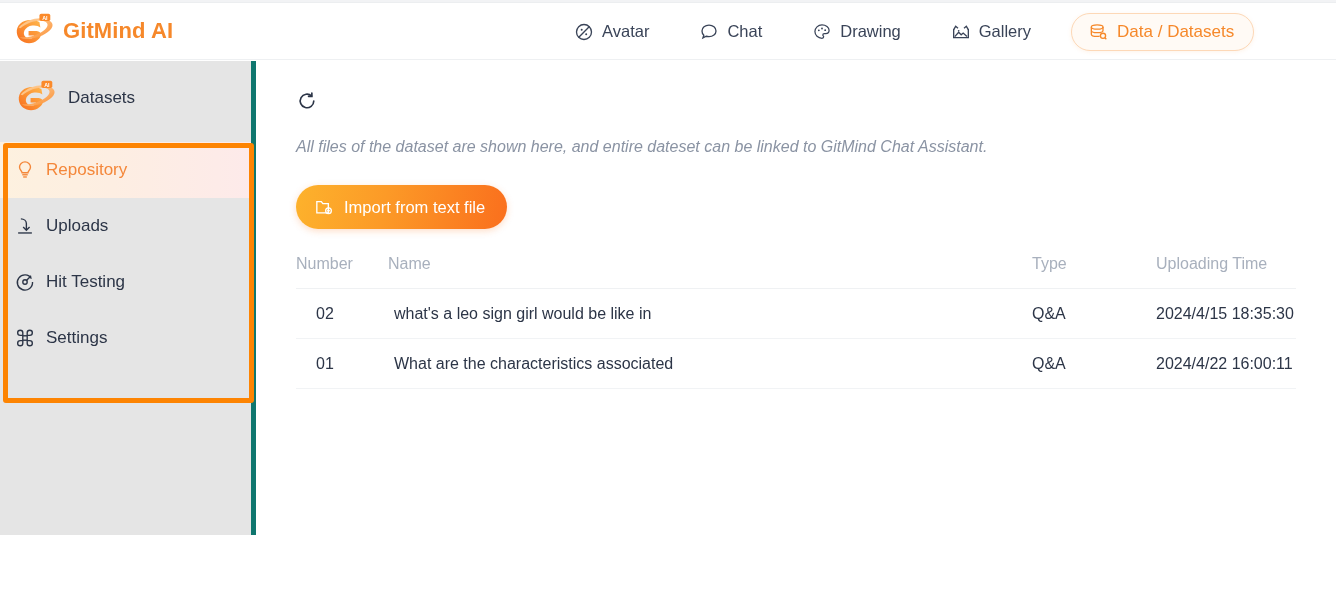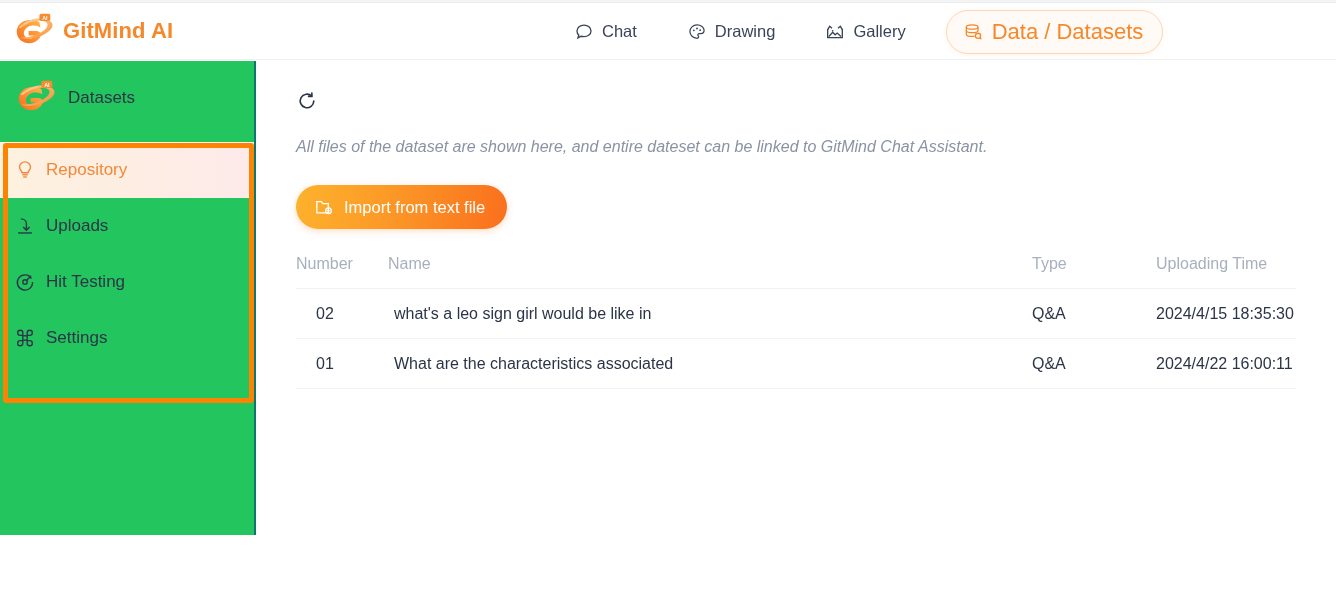--- a/index.html
+++ b/index.html
@@ -51,31 +51,31 @@
   .nav-item:nth-child(3){ margin-left:22px; }
   .nav-item:nth-child(4){ margin-left:22px; }
 
   .nav-pill {
     margin-left:26px;
     display:flex; align-items:center; gap:9px;
     padding:8px 19px 8px 16px;
     border:1px solid #fdd8b7;
     border-radius:22px;
     background:#fffaf5;
-    color:#f6882a; font-size:22px;
+    color:#f6882a; font-size:17px;
     box-shadow:0 1px 4px rgba(246,136,42,.10);
     cursor:pointer; white-space:nowrap;
   }
   .nav-pill .nav-ico { width:20px; height:20px; }
 
   
   .sidebar {
     position:absolute; left:0; top:61px; width:256px; height:474px;
-    background:#22c55e;
-    border-right:2px solid #0f766e;
+    background:#e5e5e5;
+    border-right:5px solid #0f766e;
   }
   .ds-head {
     display:flex; align-items:center;
     padding:18px 0 0 14px;
     height:56px;
   }
   .ds-logo { width:44px; height:38px; flex:0 0 auto; }
   .ds-title { margin-left:10px; font-size:17px; color:#2c3547; }
 
   .menu { margin-top:25px; }
@@ -176,20 +176,31 @@
           <path d="M7 17 C18 6, 36 4, 43 11 C47 15, 43 21, 33 26 C24 30, 13 31, 8 28 C14 29, 24 27, 31 23 C39 18.5, 41 13.5, 37 11 C32 8, 18 10, 9 18 Z" fill="url(#gl2)" opacity=".95"></path>
           <rect x="30" y="2" width="12" height="8" rx="2" fill="#fb8a2a"></rect>
           <text x="36" y="8.4" font-size="6" fill="#fff" text-anchor="middle" font-family="Liberation Sans, sans-serif" font-weight="bold">AI</text>
         </svg>
       </span>
       <span class="brand-name">GitMind AI</span>
     </div>
 
     <div class="nav">
 
+      <div class="nav-item">
+        <span class="nav-ico">
+          <svg viewBox="0 0 24 24" width="20" height="20" fill="none" stroke="#3a4458" stroke-width="1.6">
+            <circle cx="12" cy="12" r="9"></circle>
+            <path d="M5.5 18.5 L18.5 5.5"></path>
+            <circle cx="9.2" cy="9.2" r="1.2" fill="#3a4458" stroke="none"></circle>
+            <circle cx="14.6" cy="14.6" r="1.2" fill="#3a4458" stroke="none"></circle>
+          </svg>
+        </span>
+        <span>Avatar</span>
+      </div>
 
       <div class="nav-item">
         <span class="nav-ico">
           <svg viewBox="0 0 24 24" width="20" height="20" fill="none" stroke="#3a4458" stroke-width="1.6">
             <path d="M12 3.8c4.7 0 8.4 3 8.4 6.9 0 3.9-3.7 6.9-8.4 6.9-1.2 0-2.3-.2-3.3-.5l-4 2 1.1-3.2c-1.4-1.3-2.2-3-2.2-5.2 0-3.9 3.7-6.9 8.4-6.9z"></path>
           </svg>
         </span>
         <span>Chat</span>
       </div>
 

